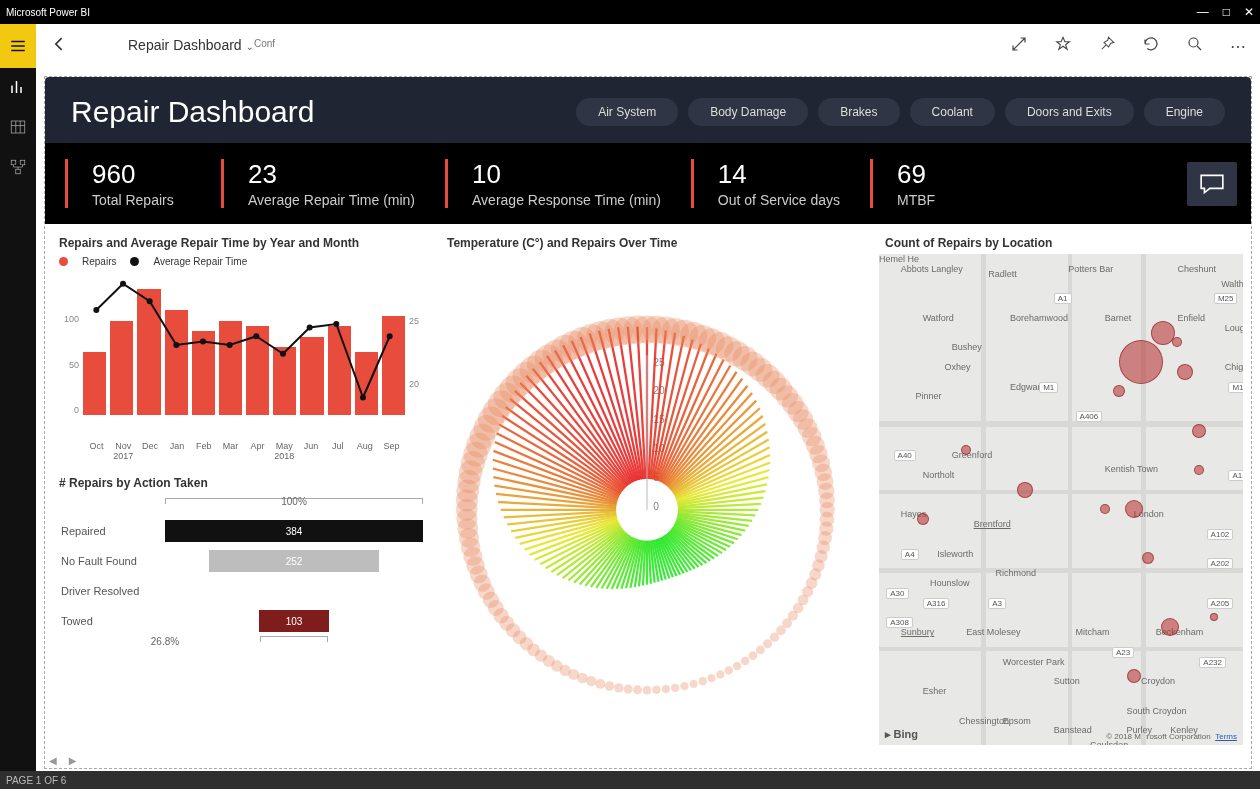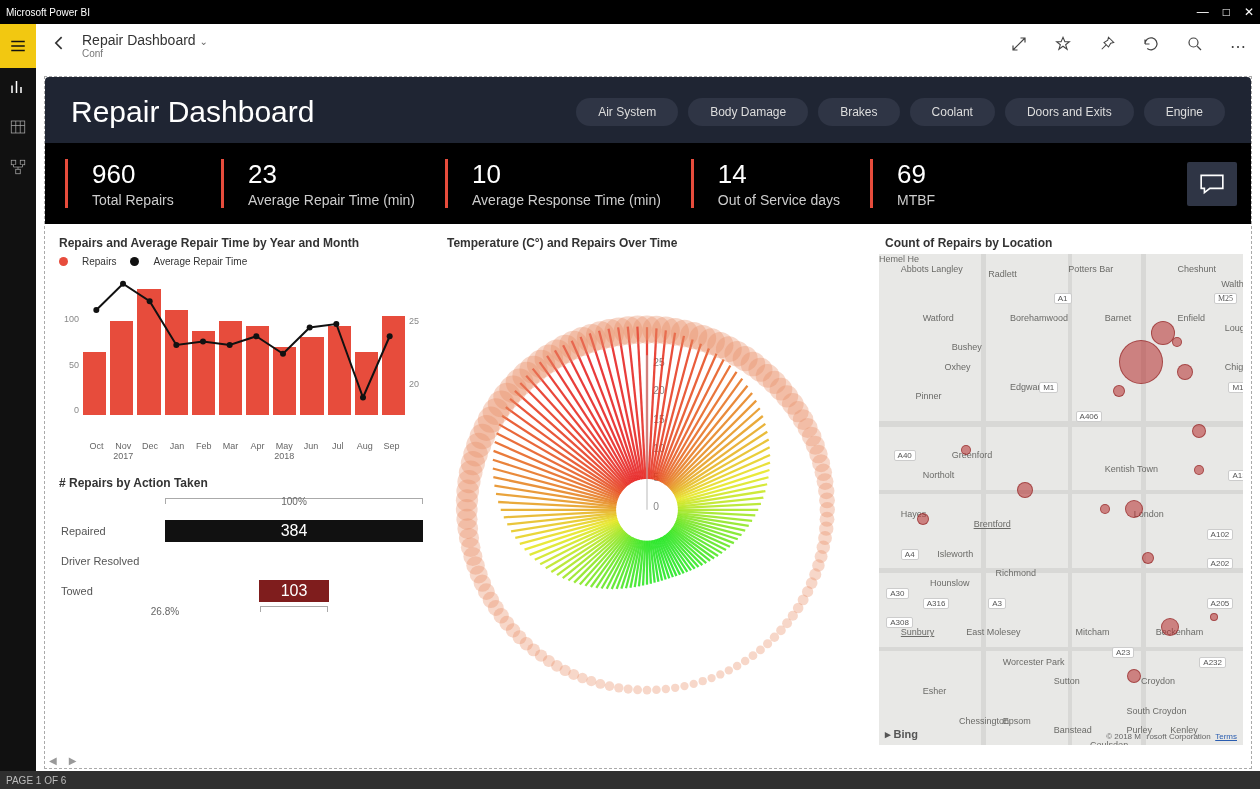--- a/index.html
+++ b/index.html
@@ -11,21 +11,21 @@
 .wincontrols { display: flex; gap: 14px; font-size: 12px; }
 .wincontrols span { cursor: pointer; }
 
 
 .app-row { display: flex; height: 44px; background: #fff; }
 .burger { width: 36px; background: #f2c811; display: flex; align-items: center; justify-content: center; cursor: pointer; }
 .burger svg { width: 18px; height: 18px; }
 .app-bar { flex: 1; display: flex; align-items: center; padding: 0 14px; justify-content: space-between; }
 .app-left { display: flex; align-items: center; gap: 12px; }
 .back-arrow { cursor: pointer; font-size: 20px; color: #333; }
-.bc { display: flex; flex-direction: column; line-height: 1.1; }
+.bc { display: flex; flex-direction: row; line-height: 1.1; margin-left: 46px; }
 .bc-top { font-size: 14px; font-weight: 500; }
 .bc-top .chev { font-size: 10px; color: #666; }
 .bc-sub { font-size: 10px; color: #777; }
 .app-icons { display: flex; gap: 26px; align-items: center; }
 .app-icons span { cursor: pointer; color: #444; }
 .app-icons svg { width: 18px; height: 18px; }
 
 
 .main { display: flex; height: calc(100% - 24px - 44px - 18px); }
 .left-rail { width: 36px; background: #111; display: flex; flex-direction: column; align-items: center; padding-top: 10px; gap: 18px; }
@@ -69,21 +69,21 @@
 .xycell { flex: 1; text-align: center; }
 .line-overlay { position: absolute; left: 30px; right: 26px; top: 6px; height: 140px; pointer-events: none; }
 
 
 .action-body { padding: 4px 8px 6px 8px; font-size: 11px; }
 .topscale { position: relative; height: 18px; margin-left: 104px; }
 .topscale .v { position: absolute; top: 0; font-size: 10px; color: #666; }
 .act-row { display: flex; align-items: center; height: 30px; gap: 8px; }
 .act-lab { width: 96px; color: #555; }
 .act-bar-wrap { flex: 1; position: relative; height: 22px; }
-.act-bar { height: 22px; color: #fff; display: flex; align-items: center; justify-content: center; font-size: 16px; }
+.act-bar { height: 22px; color: #fff; display: flex; align-items: center; justify-content: center; font-size: 10px; }
 .botscale { position: relative; height: 20px; margin-left: 104px; color: #666; font-size: 10px; text-align: center; }
 .scale-line { position: absolute; height: 6px; border-left: 1px solid #aaa; border-right: 1px solid #aaa; border-top: 1px solid #aaa; top: 0; }
 
 
 .col-mid { flex: 1; }
 .radial { height: 100%; position: relative; }
 .radial-svg { width: 100%; height: calc(100% - 26px); }
 .col-right { width: 380px; }
 .map { height: 100%; padding-left: 16px; }
 .map-body { width: 100%; height: calc(100% - 26px); background: #e8e8e6; position: relative; overflow: hidden; }
@@ -289,20 +289,26 @@
             <div class="action-body">
               <div class="topscale">
                   <div class="scale-line" style="left:0;right:0"></div>
                   <div class="v" style="left:50%;transform:translateX(-50%);top:-2px">100%</div>
                 </div>
               <div id="actrows">
                   <div class="act-row">
                     <div class="act-lab">Repaired</div>
                     <div class="act-bar-wrap">
                       <div class="act-bar" style="width: 100%; background: rgb(17, 17, 17); margin-left: 0%;">384</div>
+                    </div>
+                  </div>
+                  <div class="act-row">
+                    <div class="act-lab">No Fault Found</div>
+                    <div class="act-bar-wrap">
+                      <div class="act-bar" style="width: 66%; background: rgb(189, 189, 189); margin-left: 17%;">252</div>
                     </div>
                   </div>
                   <div class="act-row">
                     <div class="act-lab">Driver Resolved</div>
                   </div>
                   <div class="act-row">
                     <div class="act-lab">Towed</div>
                     <div class="act-bar-wrap">
                       <div class="act-bar" style="width: 27%; background: #7f1d1d; margin-left: 36.5%;">103</div>
                     </div>
@@ -618,21 +624,21 @@
                 <div class="place" style="left: 68%; top: 92%;">South Croydon</div>
                 <div class="place" style="left: 12%; top: 88%;">Esher</div>
                 <div class="place" style="left: 22%; top: 94%;">Chessington</div>
                 <div class="place" style="left: 34%; top: 94%;">Epsom</div>
                 <div class="place" style="left: 48%; top: 96%;">Banstead</div>
                 <div class="place" style="left: 68%; top: 96%;">Purley</div>
                 <div class="place" style="left: 80%; top: 96%;">Kenley</div>
                 <div class="place" style="left: 58%; top: 99%;">Coulsdon</div>
                 <div class="place" style="left: 0%; top: 0%;">Hemel He</div>
                 <div class="rlabel" style="left: 48%; top: 8%;">A1</div>
-                <div class="rlabel" style="left: 92%; top: 8%; font-family: Liberation Serif, serif;">M25</div>
+                <div class="rlabel" style="left: 92%; top: 8%;">M25</div>
                 <div class="rlabel" style="left: 44%; top: 26%;">M1</div>
                 <div class="rlabel" style="left: 96%; top: 26%;">M11</div>
                 <div class="rlabel" style="left: 4%; top: 40%;">A40</div>
                 <div class="rlabel" style="left: 6%; top: 60%;">A4</div>
                 <div class="rlabel" style="left: 2%; top: 68%;">A30</div>
                 <div class="rlabel" style="left: 2%; top: 74%;">A308</div>
                 <div class="rlabel" style="left: 12%; top: 70%;">A316</div>
                 <div class="rlabel" style="left: 30%; top: 70%;">A3</div>
                 <div class="rlabel" style="left: 96%; top: 44%;">A13</div>
                 <div class="rlabel" style="left: 64%; top: 80%;">A23</div>

